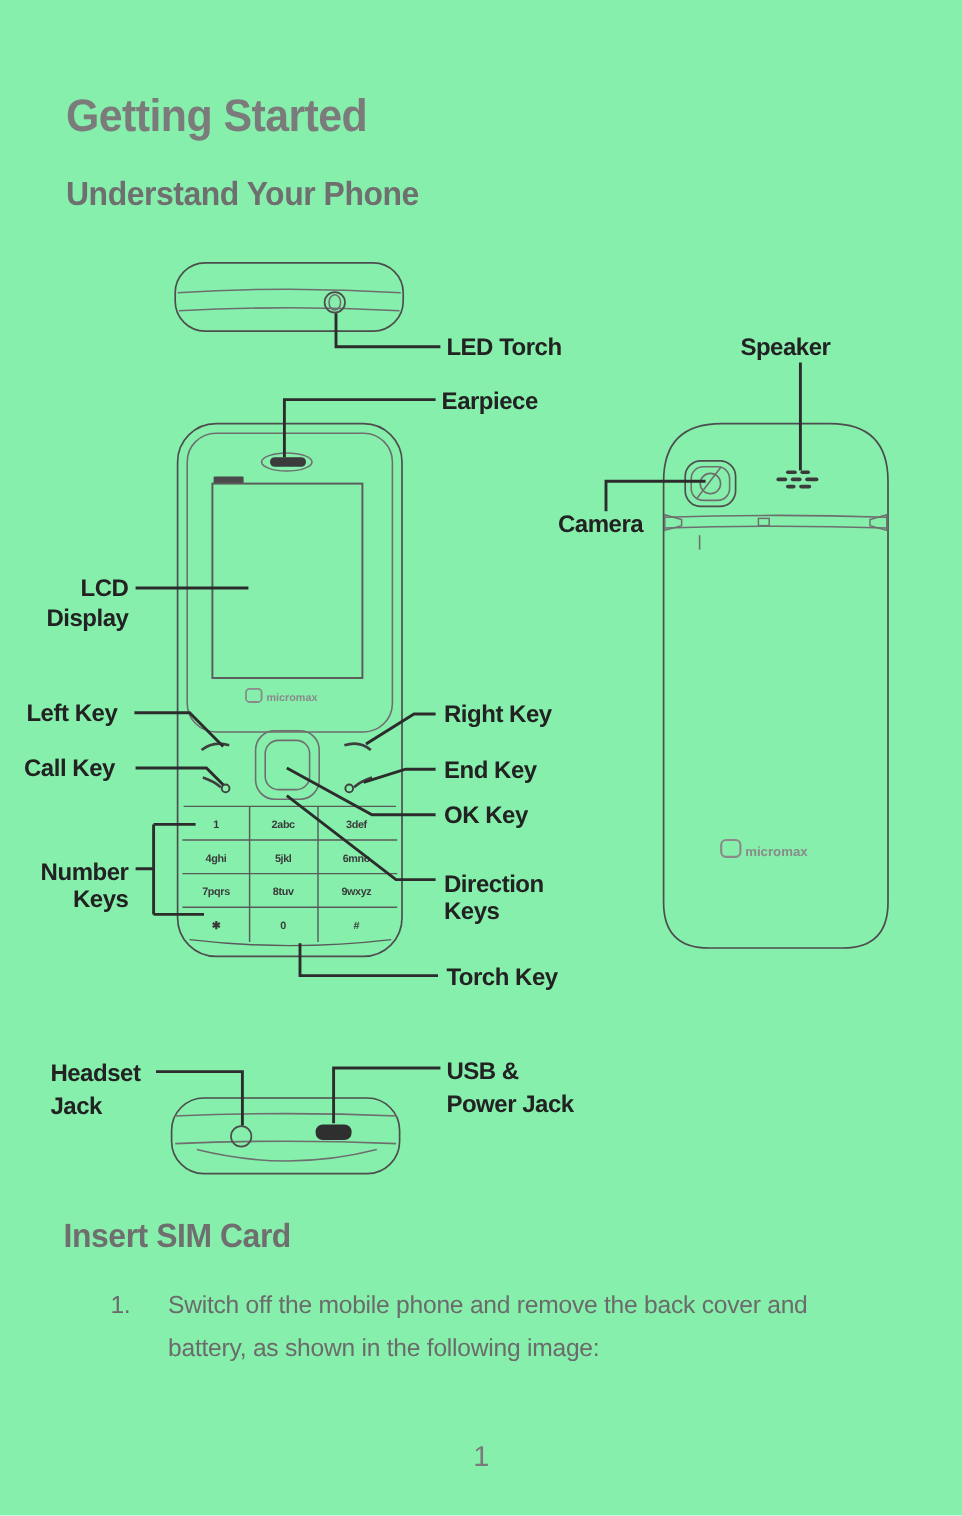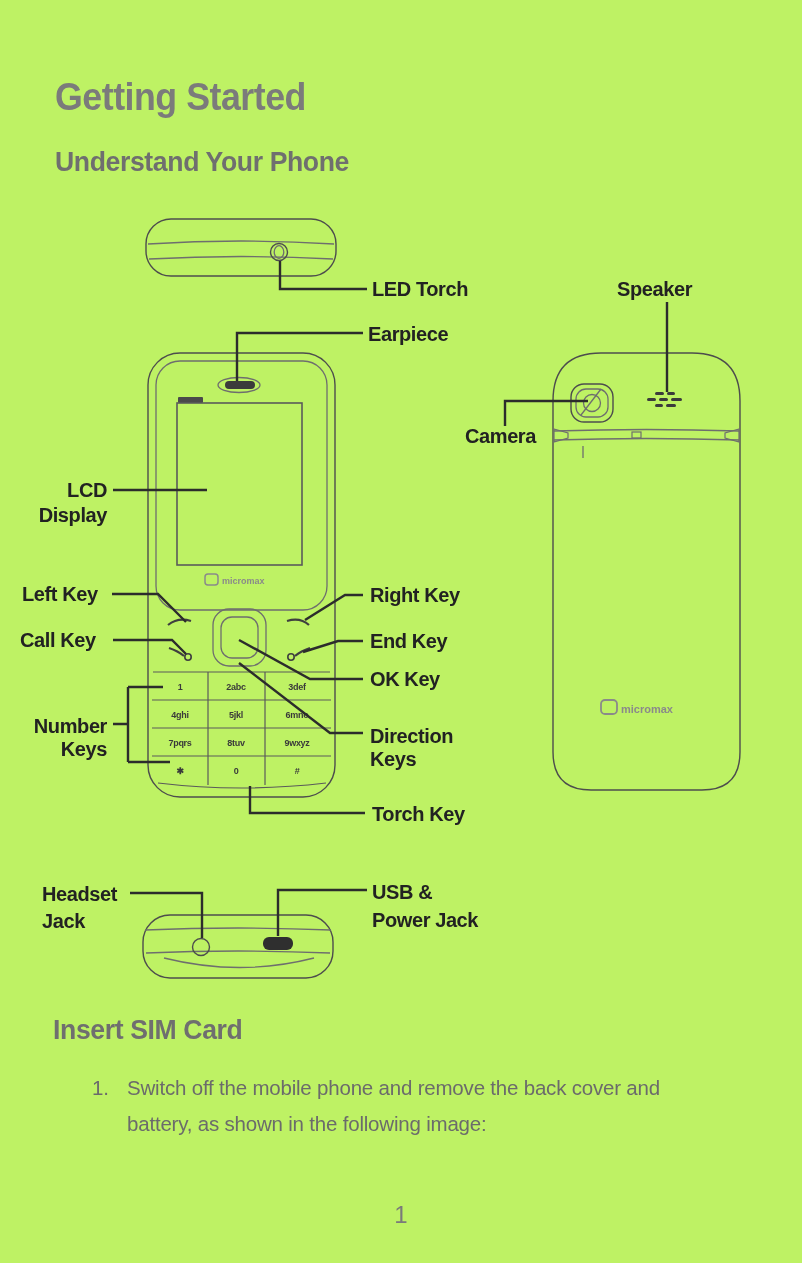--- a/index.html
+++ b/index.html
@@ -1,17 +1,17 @@
 <!DOCTYPE html>
 <html><head>
 <meta charset="utf-8">
 <style>
   html,body{margin:0;padding:0;background:#ffffff;}
   .page{
-    position:relative;width:802px;height:1263px;background:#bef264;overflow:hidden;
+    position:relative;width:802px;height:1263px;background:#86efac;overflow:hidden;
     font-family:"Liberation Sans",sans-serif;
   }
   .h1{
     position:absolute;left:55px;top:76px;margin:0;
     font-size:38px;font-weight:bold;color:#7b7b7b;
     transform:scaleX(.94);transform-origin:left top;letter-spacing:-.5px;
     white-space:nowrap;
   }
   .h2{
     position:absolute;margin:0;
@@ -19,21 +19,21 @@
     transform:scaleX(.95);transform-origin:left top;letter-spacing:-.4px;
     white-space:nowrap;
   }
   .h2.understand{left:55px;top:146px;}
   .h2.insert{left:53px;top:1014px;}
   .figure{position:absolute;left:0;top:200px;width:802px;height:800px;}
   .figure svg{display:block;}
   .list-item{position:absolute;left:92px;top:1070px;width:650px;
     font-size:20.5px;color:#6b6b6b;line-height:36px;letter-spacing:-.2px;}
   .list-num{position:absolute;left:0;top:0;}
-  .list-text{margin-left:35px;width:600px;}
+  .list-text{margin-left:48px;width:600px;}
   .page-num{position:absolute;left:0;top:1201px;width:802px;text-align:center;
     font-size:24px;color:#7a7a7a;}
   
   .lbl{font-family:"Liberation Sans",sans-serif;font-weight:bold;font-size:20px;
     fill:#222222;letter-spacing:-.4px;}
   .key-txt{font-family:"Liberation Sans",sans-serif;font-weight:bold;font-size:9px;
     fill:#3a3a3a;text-anchor:middle;letter-spacing:-.3px;}
   .brand-txt{font-family:"Liberation Sans",sans-serif;font-weight:bold;fill:#8a8a8a;}
   .ld{stroke:#2c2c2c;stroke-width:2.4;fill:none;stroke-linecap:butt;}
   .ph{stroke:#4d4d4d;stroke-width:1.4;fill:none;stroke-linejoin:round;}

